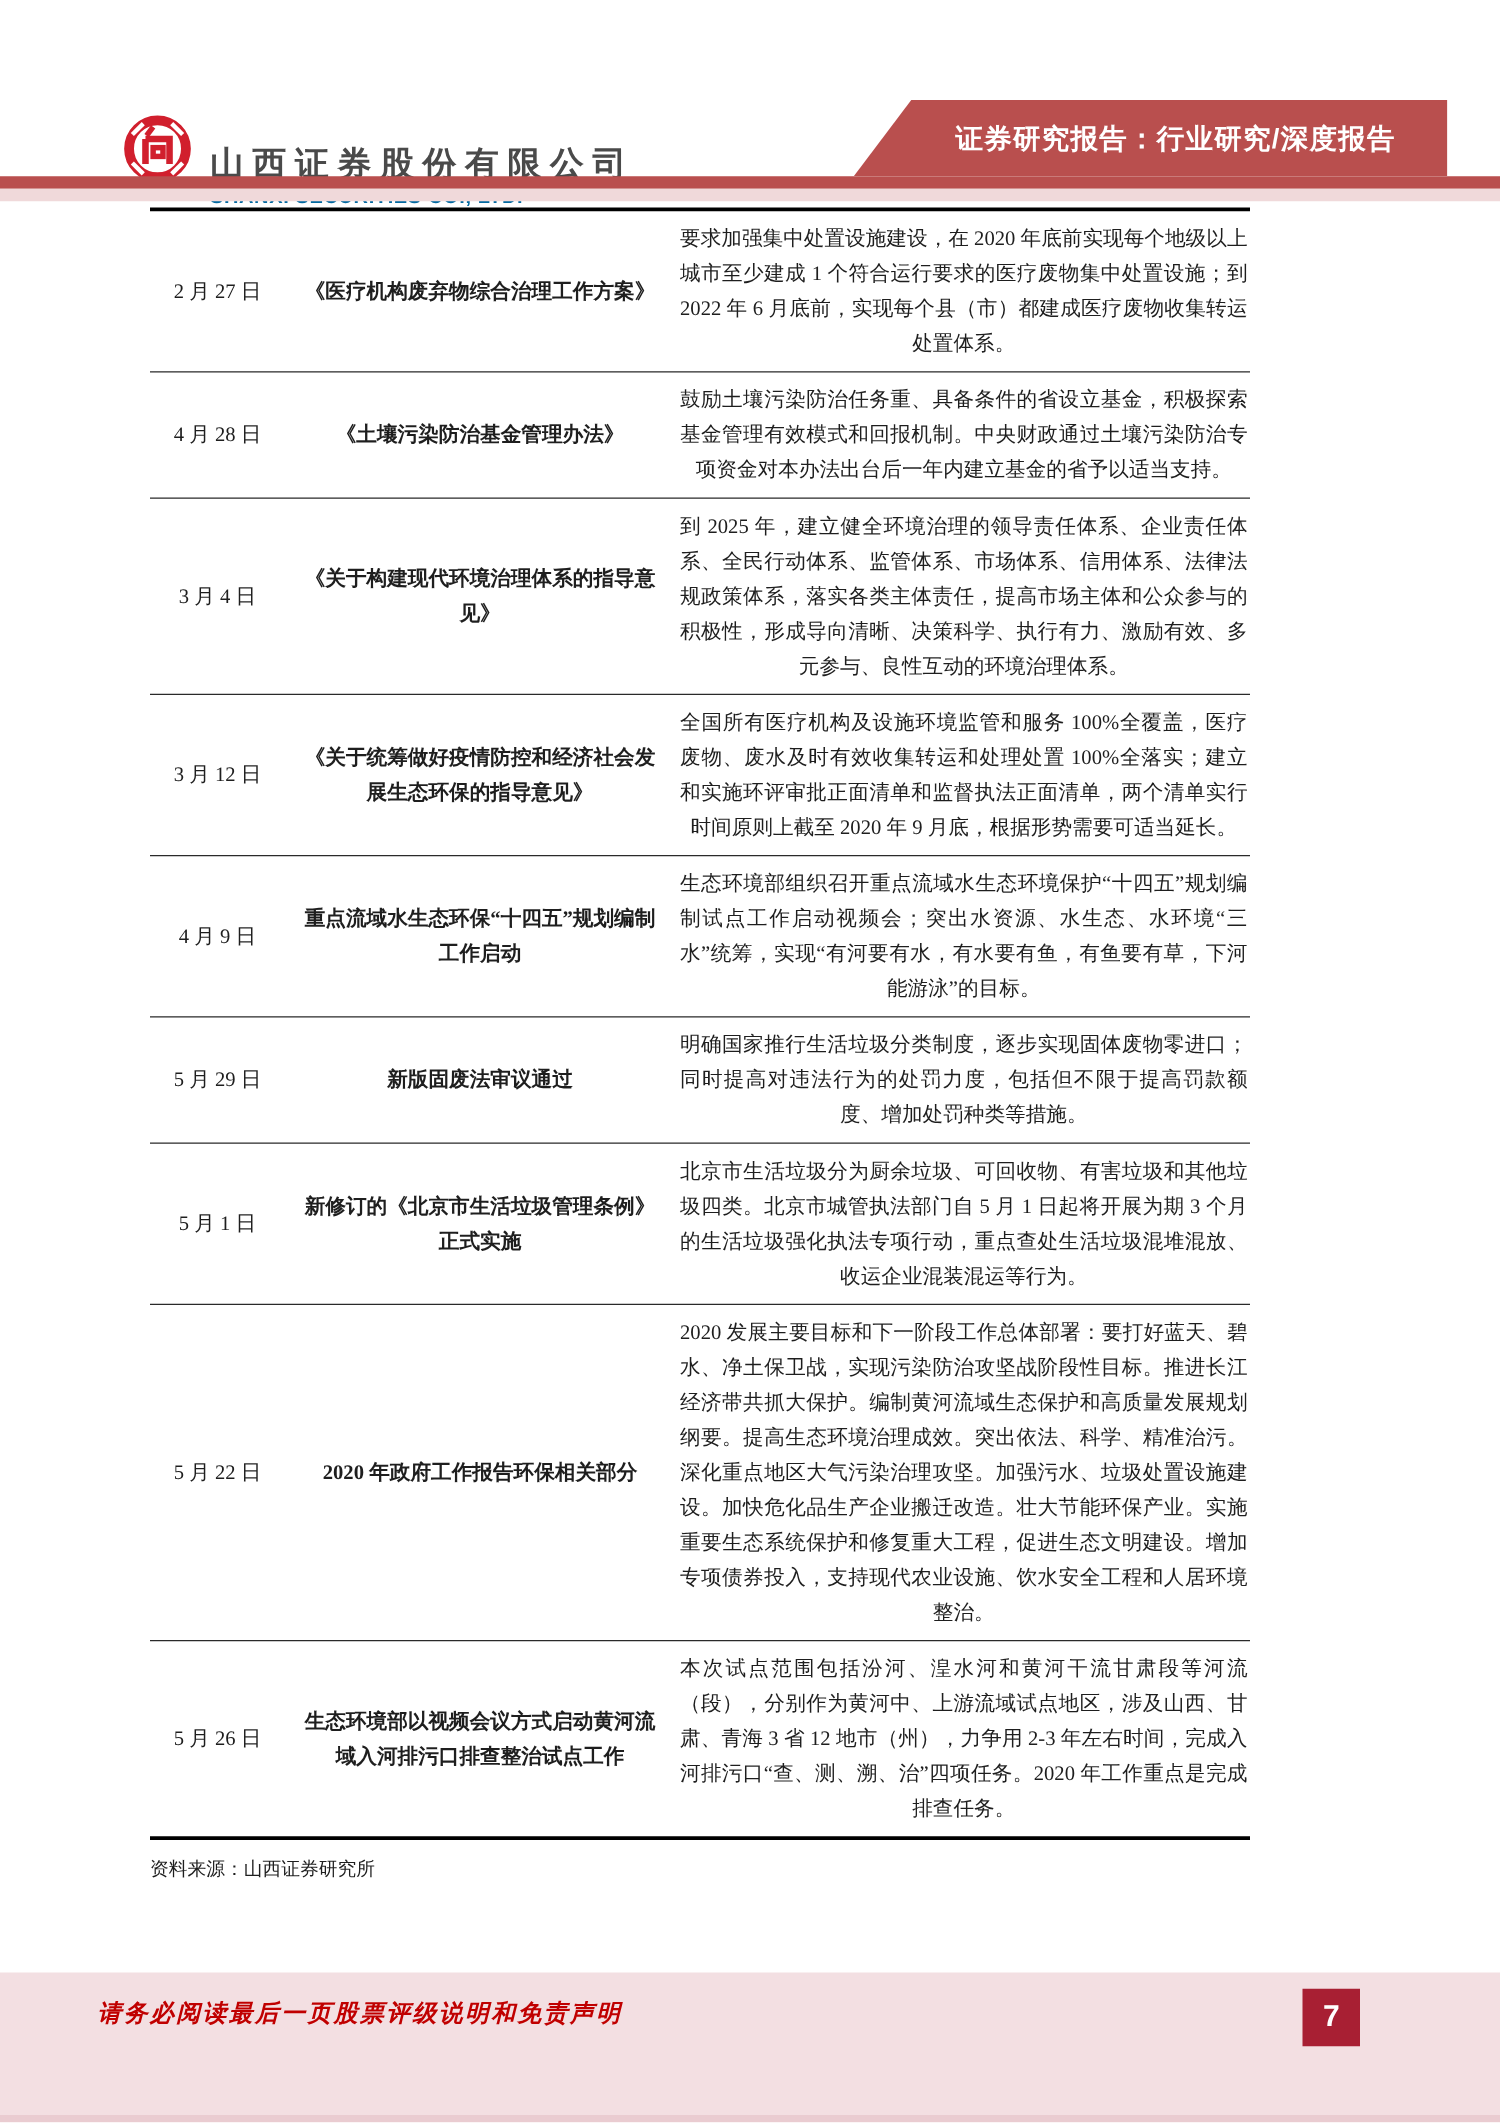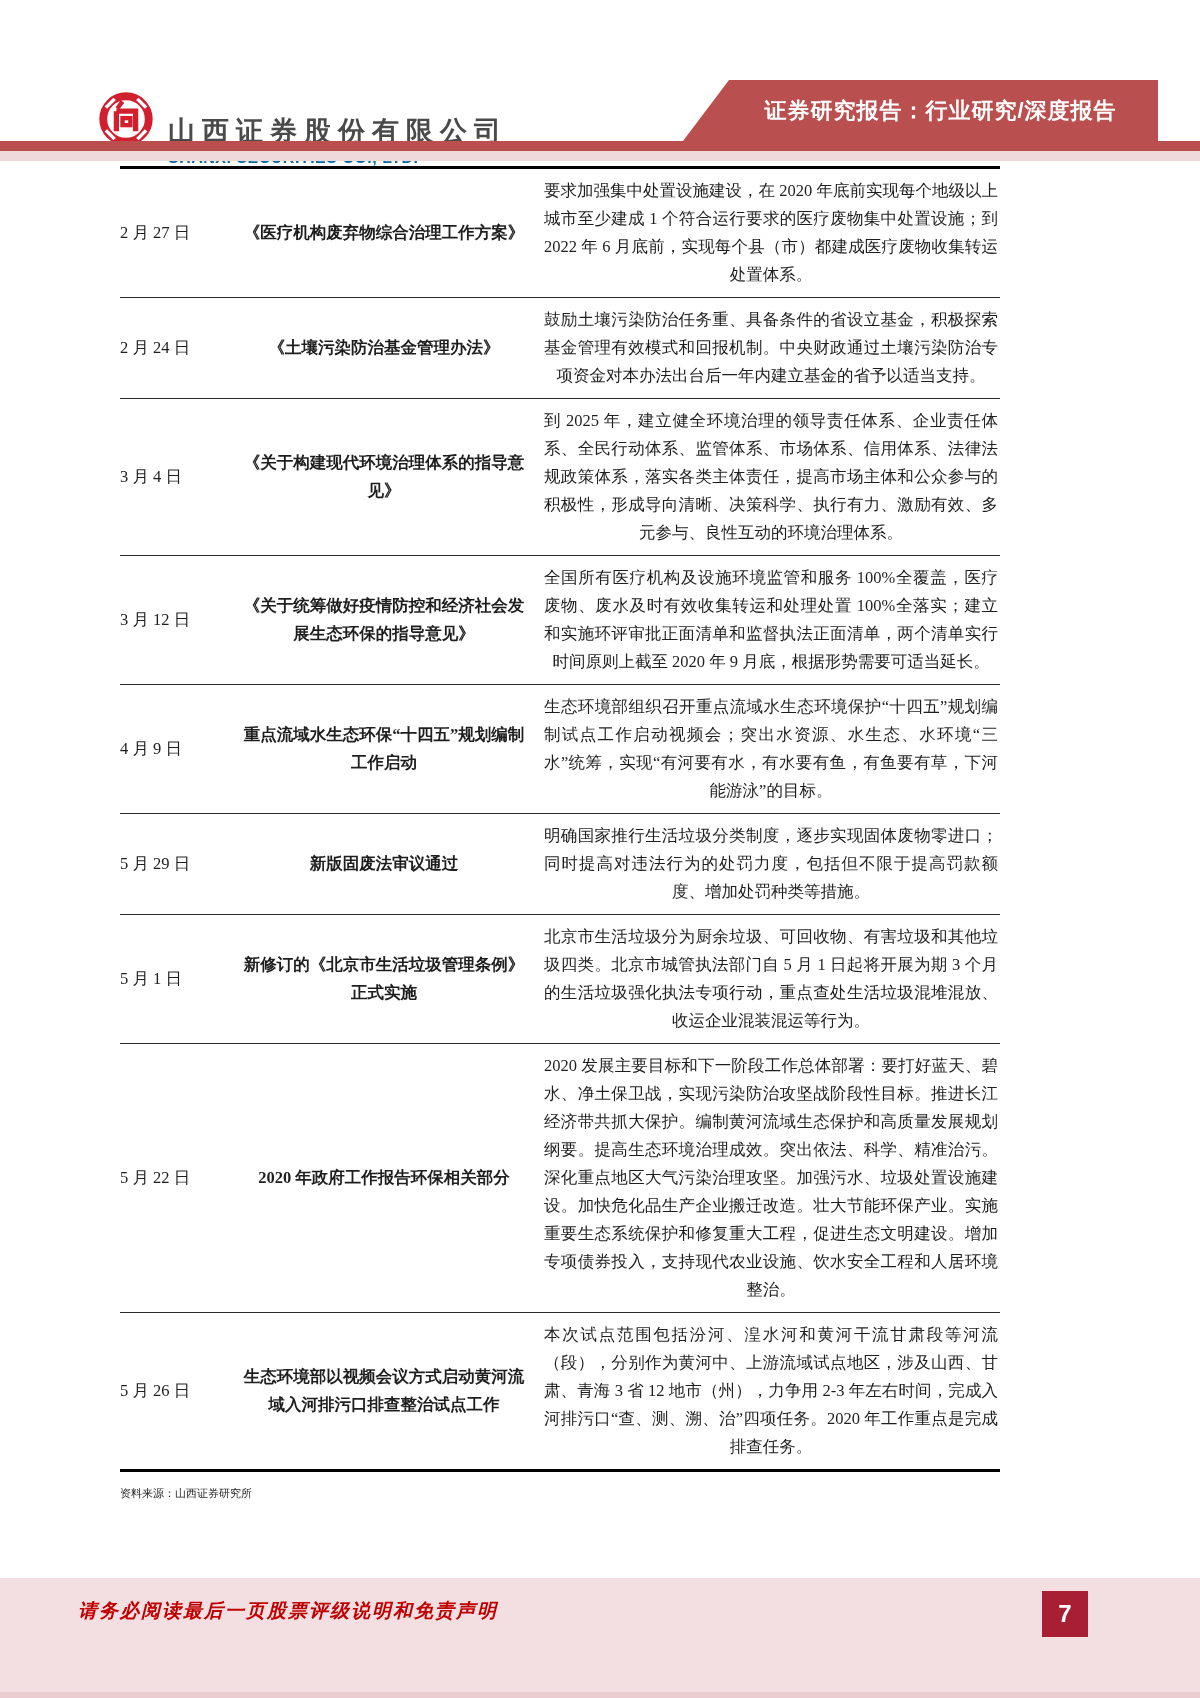--- a/index.html
+++ b/index.html
@@ -46,25 +46,25 @@
   
   .table-wrap { position: absolute; top: 166px; left: 120px; width: 880px; }
   table.policy-table {
     width: 100%; border-collapse: collapse;
     border-top: 3px solid #000; border-bottom: 3px solid #000;
     font-size: 16.5px; line-height: 28px;
   }
   table.policy-table tr { border-bottom: 1px solid #2a2a2a; }
   table.policy-table tr:last-child { border-bottom: none; }
   td { vertical-align: middle; padding: 8px 0; }
-  td.col-date  { width: 108px; text-align: left; white-space: nowrap; }
+  td.col-date  { width: 108px; text-align: center; white-space: nowrap; }
   td.col-title { width: 312px; text-align: center; padding-left: 10px; padding-right: 10px; font-weight: bold; }
   td.col-desc  { text-align: justify; text-align-last: center; padding-left: 4px; padding-right: 2px; }
 
-  .source-note { margin-top: 14px; font-size: 11px; color: #1e1e1e; }
+  .source-note { margin-top: 14px; font-size: 15px; color: #1e1e1e; }
 
   
   .page-footer {
     position: absolute; top: 1578px; left: 0; right: 0; bottom: 0;
     background: #f3dfe2;
   }
   .page-footer::after {
     content: ""; position: absolute; left: 0; right: 0; bottom: 0; height: 6px; background: #eaccd1;
   }
   .disclaimer {
@@ -115,21 +115,21 @@
   <main class="table-wrap">
     <table class="policy-table">
       <tbody>
   <tr>
     <td class="col-date">2 月 27 日</td>
     <td class="col-title">《医疗机构废弃物综合治理工作方案》</td>
     <td class="col-desc">要求加强集中处置设施建设，在 2020 年底前实现每个地级以上城市至少建成 1 个符合运行要求的医疗废物集中处置设施；到 2022 年 6 月底前，实现每个县（市）都建成医疗废物收集转运处置体系。</td>
   </tr>
 
   <tr>
-    <td class="col-date">2 月 24 日</td>
+    <td class="col-date">4 月 28 日</td>
     <td class="col-title">《土壤污染防治基金管理办法》</td>
     <td class="col-desc">鼓励土壤污染防治任务重、具备条件的省设立基金，积极探索基金管理有效模式和回报机制。中央财政通过土壤污染防治专项资金对本办法出台后一年内建立基金的省予以适当支持。</td>
   </tr>
 
   <tr>
     <td class="col-date">3 月 4 日</td>
     <td class="col-title">《关于构建现代环境治理体系的指导意见》</td>
     <td class="col-desc">到 2025 年，建立健全环境治理的领导责任体系、企业责任体系、全民行动体系、监管体系、市场体系、信用体系、法律法规政策体系，落实各类主体责任，提高市场主体和公众参与的积极性，形成导向清晰、决策科学、执行有力、激励有效、多元参与、良性互动的环境治理体系。</td>
   </tr>
 

